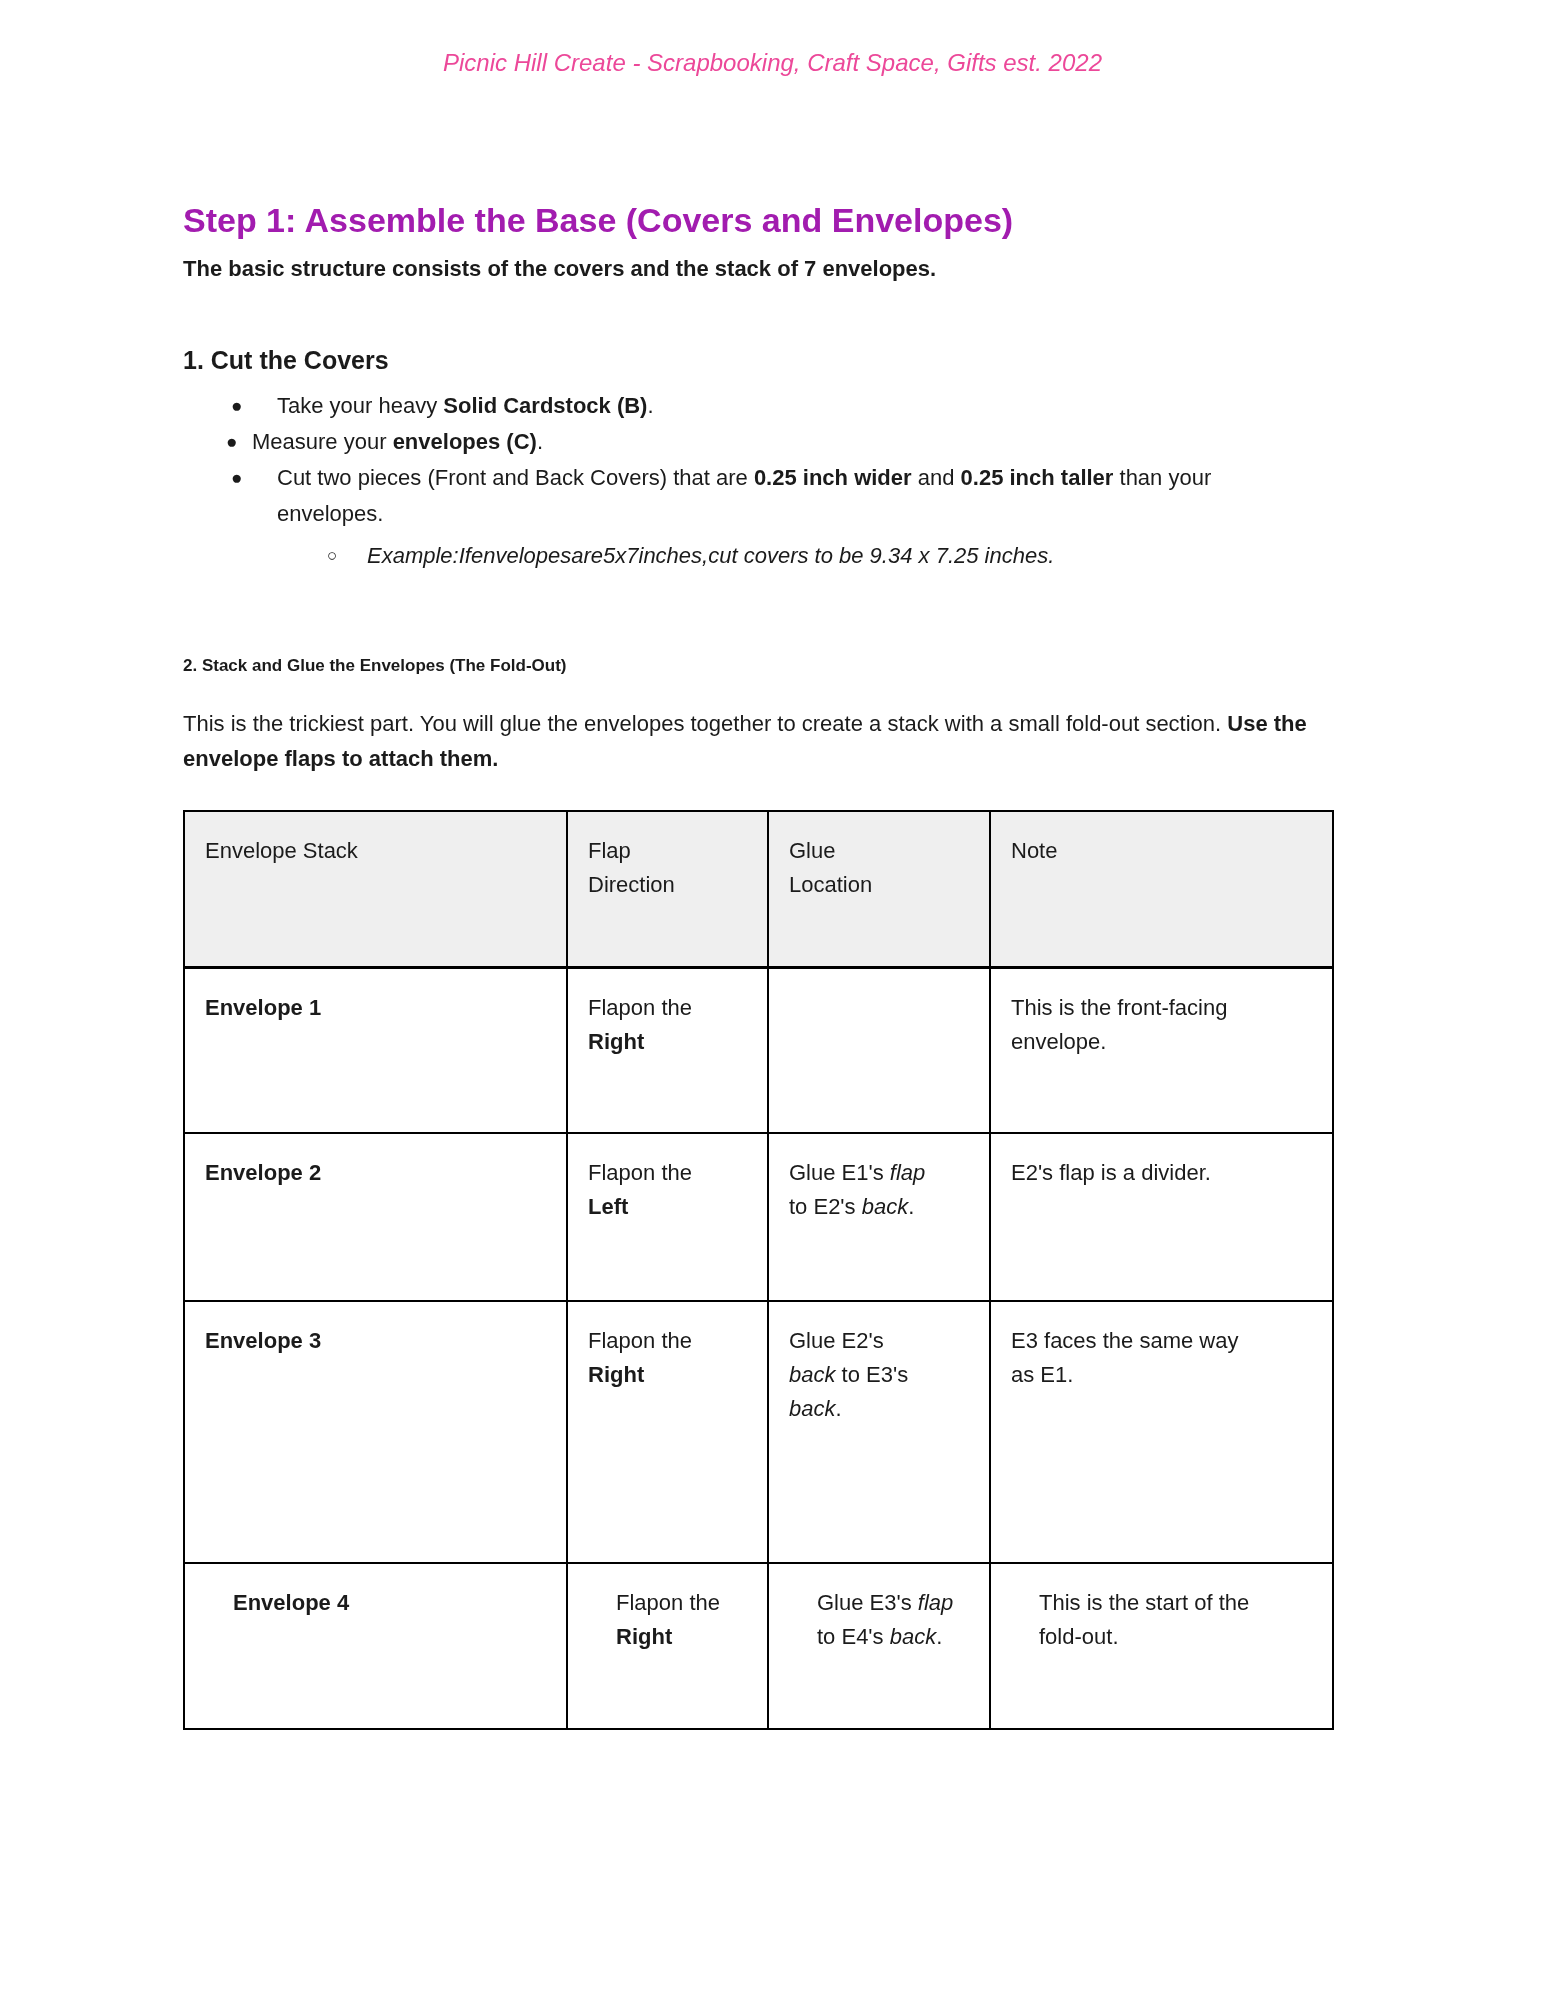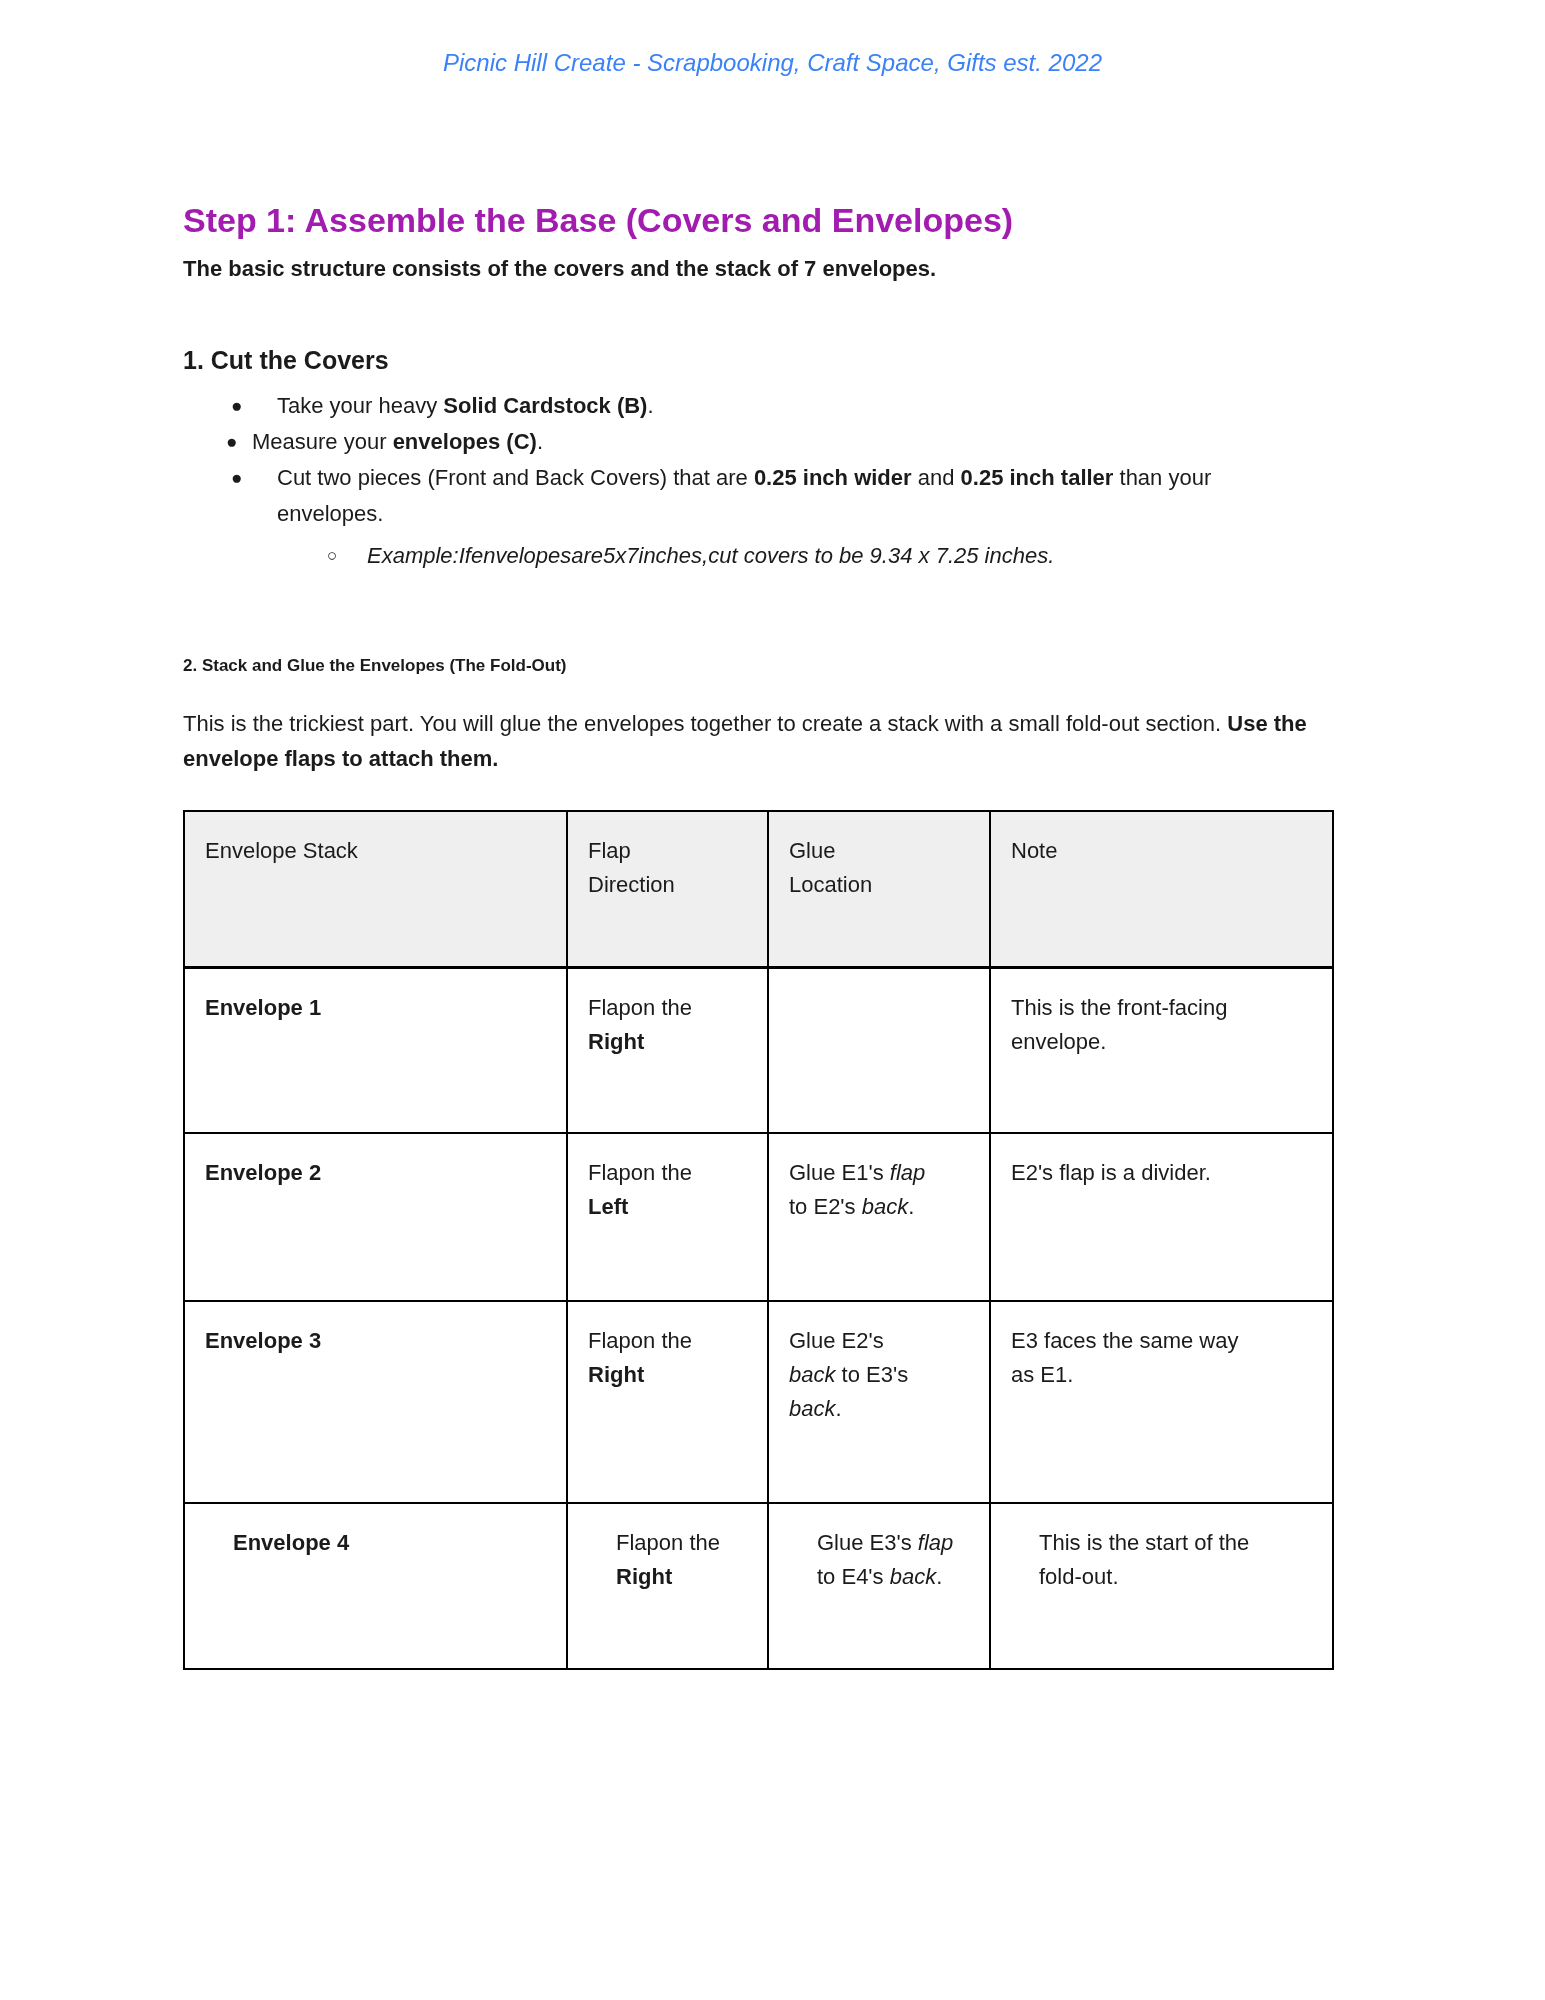--- a/index.html
+++ b/index.html
@@ -21,21 +21,21 @@
     padding-left: 183px;
     padding-right: 214px;
   }
   .site-header {
     margin: 0;
     padding-top: 48px;
     text-align: center;
     font-size: 24px;
     line-height: 30px;
     font-style: italic;
-    color: #3b82f6;
+    color: #ec4899;
   }
   h1.doc-title {
     margin: 122px 0 0 0;
     font-size: 34px;
     line-height: 41px;
     font-weight: 700;
     color: #a21caf;
   }
   p.intro {
     margin: 11px 0 0 0;
@@ -109,21 +109,21 @@
     font-weight: 400;
   }
   table.env-table thead th {
     background: #efefef;
     font-weight: 400;
     height: 156px;
     border-bottom: 3px solid #000000;
   }
   table.env-table tbody tr.r1 td { height: 166px; }
   table.env-table tbody tr.r2 td { height: 168px; border-radius: 7px; }
-  table.env-table tbody tr.r3 td { height: 202px; }
+  table.env-table tbody tr.r3 td { height: 262px; }
   table.env-table tbody tr.r4 td { height: 166px; padding-left: 48px; }
   .th-narrow { display: block; max-width: 104px; }
   .cell-stack-text { font-weight: 700; }
   .flap-text { display: block; max-width: 122px; }
   .glue-text { display: block; max-width: 144px; }
   .note-text { display: block; max-width: 252px; }
   .b { font-weight: 700; }
   .i { font-style: italic; }
 </style>
 </head>

